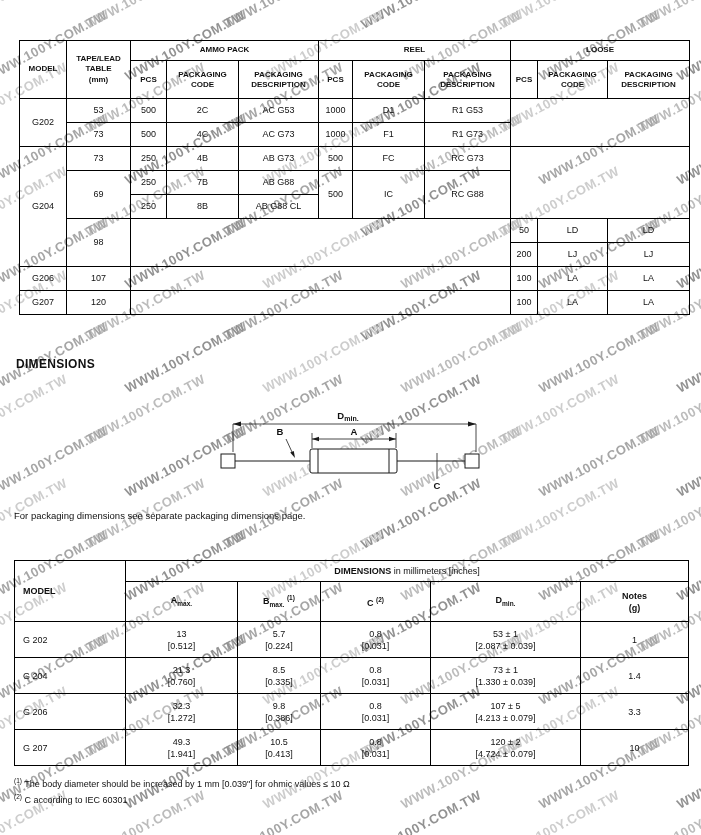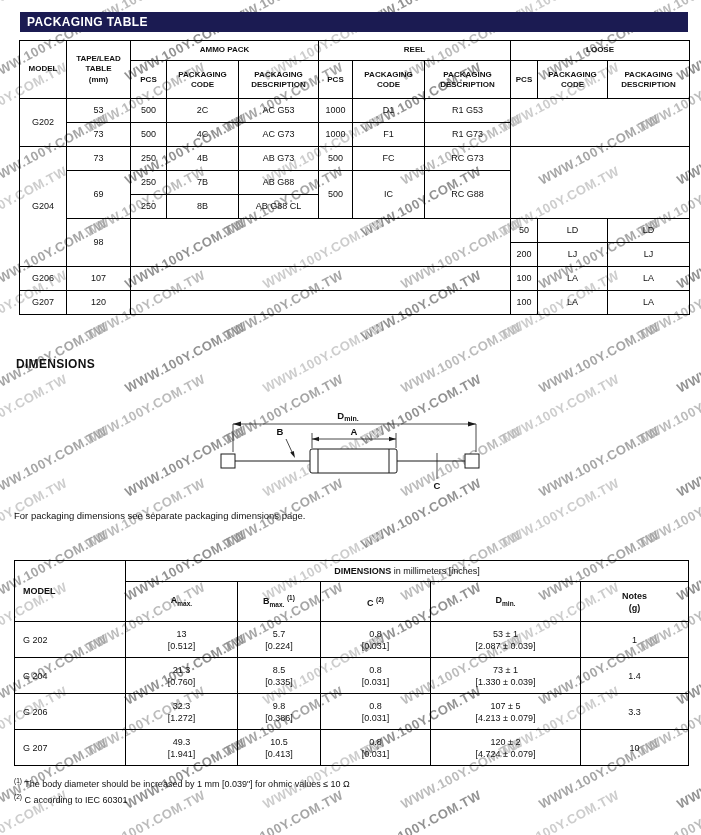--- a/index.html
+++ b/index.html
@@ -156,21 +156,20 @@
       <span class="wm" style="left: -60px; top: 818px; color: rgb(205, 205, 205);">WWW.100Y.COM.TW</span>
       <span class="wm" style="left: 78px; top: 818px; color: rgb(188, 188, 188);">WWW.100Y.COM.TW</span>
       <span class="wm" style="left: 216px; top: 818px; color: rgb(166, 166, 166);">WWW.100Y.COM.TW</span>
       <span class="wm" style="left: 354px; top: 818px; color: rgb(146, 146, 146);">WWW.100Y.COM.TW</span>
       <span class="wm" style="left: 492px; top: 818px; color: rgb(205, 205, 205);">WWW.100Y.COM.TW</span>
       <span class="wm" style="left: 630px; top: 818px; color: rgb(188, 188, 188);">WWW.100Y.COM.TW</span>
     </div>
 
   <div class="content">
 
-    <div class="title-bar">PACKAGING TABLE</div>
 
     <table class="pkg">
       <colgroup>
         <col style="width:47px">
           <col style="width:64px">
         <col style="width:36px">
           <col style="width:72px">
           <col style="width:80px">
         <col style="width:34px">
           <col style="width:72px">

